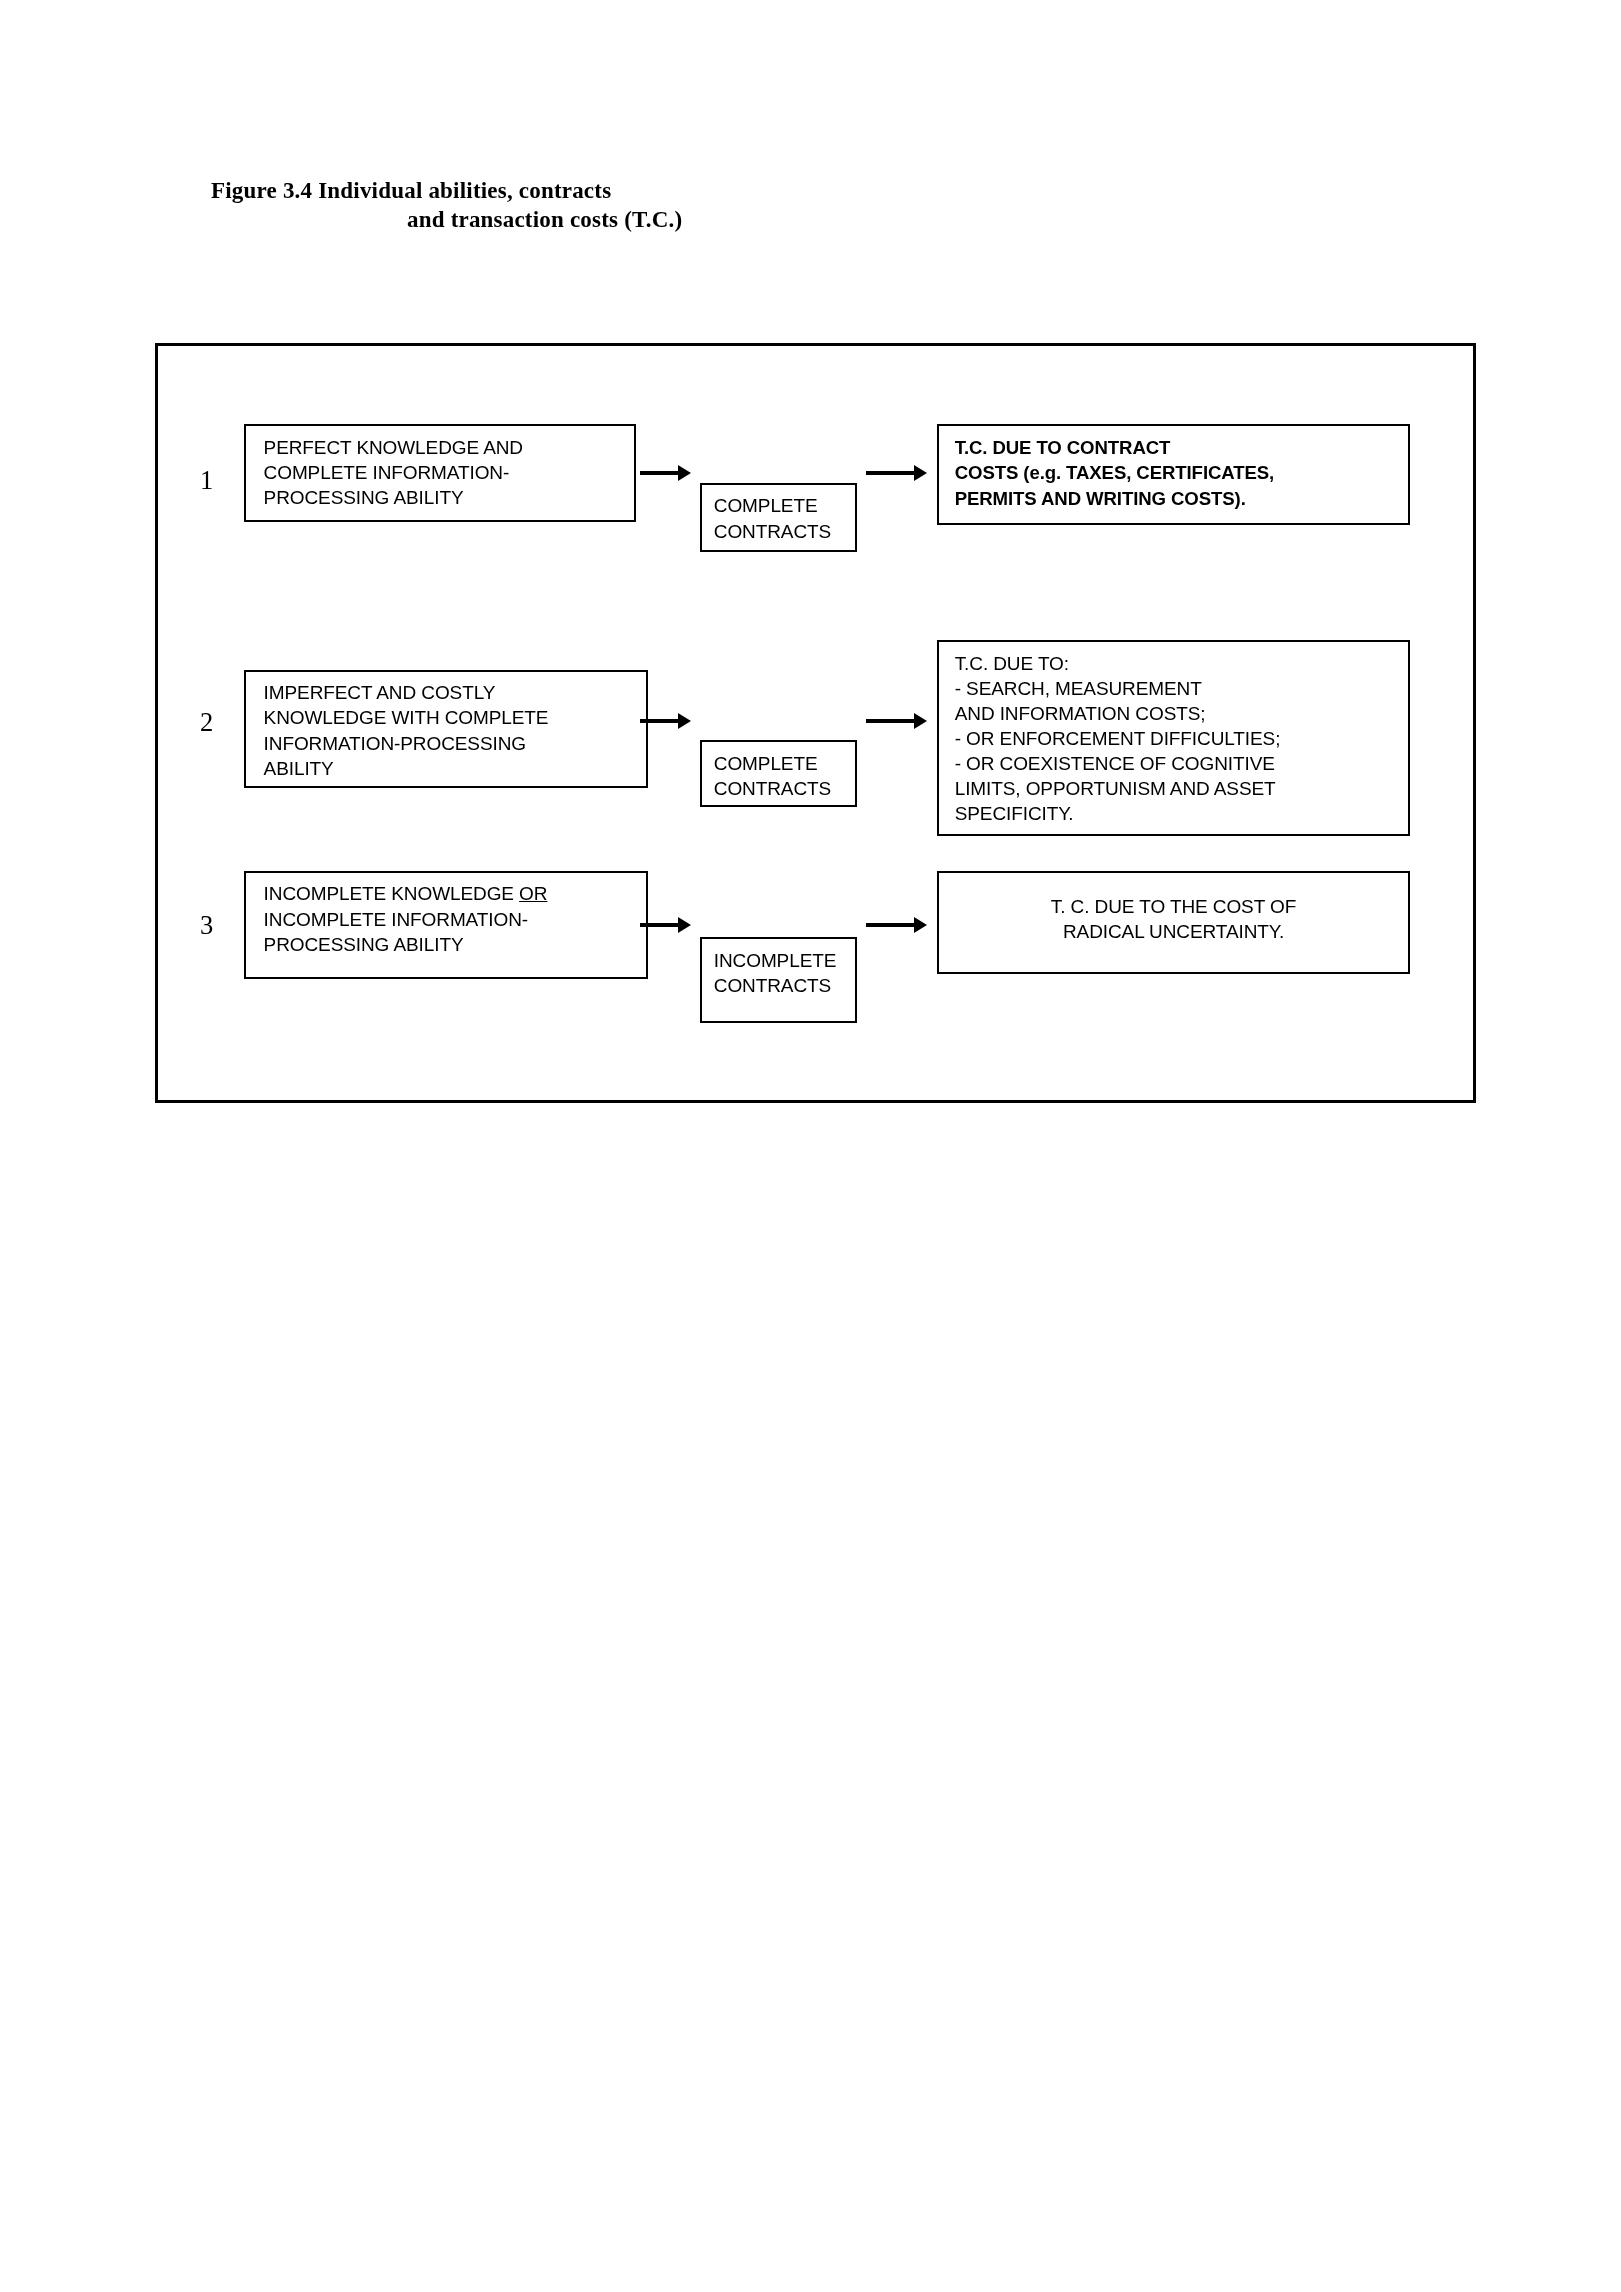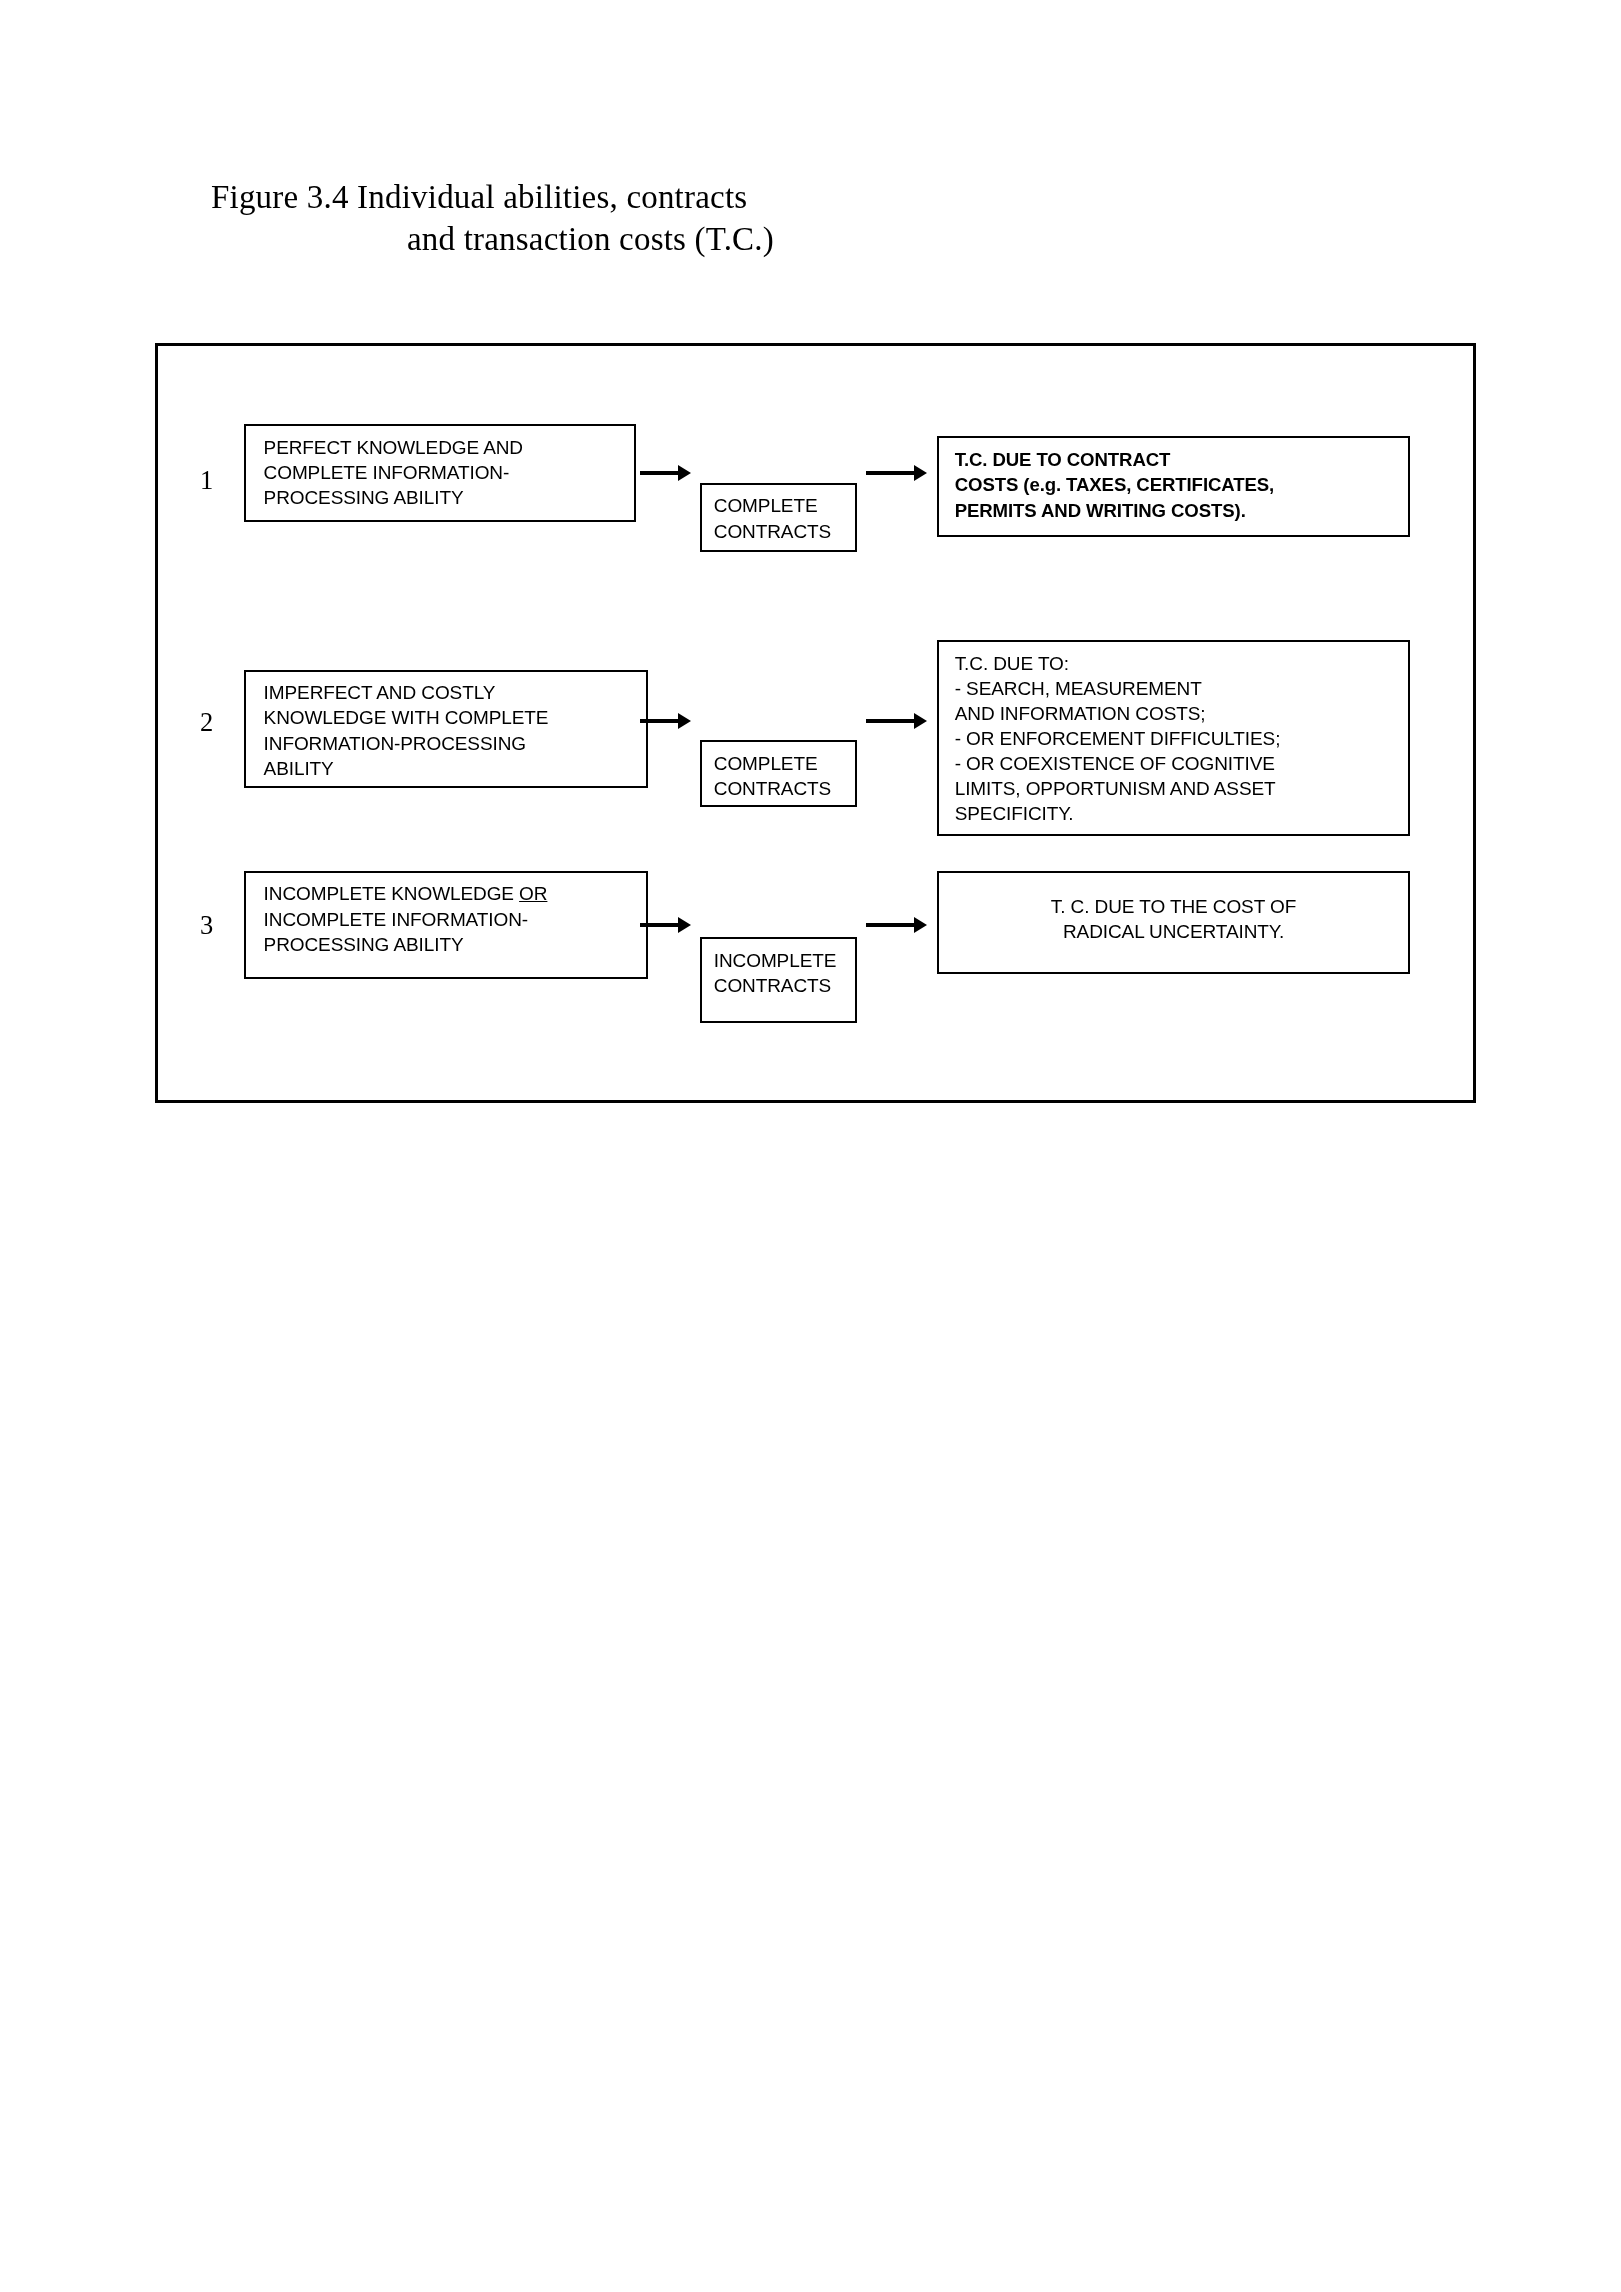--- a/index.html
+++ b/index.html
@@ -18,22 +18,22 @@
 
   
   .title-block {
     position: absolute;
     left: 211px;
     top: 176px;
     width: 980px;
   }
   .title-line {
     font-family: "Liberation Serif", serif;
-    font-weight: normal;
-    font-size: 33px;
+    font-weight: bold;
+    font-size: 23px;
     letter-spacing: 0.2px;
     white-space: nowrap;
     line-height: 1.28;
   }
   .title-line-1 { text-align: left; padding-left: 0px; }
   .title-line-2 { text-align: left; padding-left: 196px; }
 
   
   .frame {
     position: absolute;
@@ -172,21 +172,21 @@
     <div class="box box-mid" style="top:14.7px; height:69px;">
       <div class="box-text">COMPLETE
 CONTRACTS</div>
     </div>
 
     <div class="arrow arrow-b" style="top:39px;">
       <div class="shaft"></div>
         <div class="head"></div>
     </div>
 
-    <div class="box box-right" style="top:0px; height:101px;margin-top:12px;">
+    <div class="box box-right" style="top:0px; height:101px;">
       <div class="box-text bold-text">T.C.  DUE TO CONTRACT
 COSTS (e.g. TAXES, CERTIFICATES,
 PERMITS AND WRITING COSTS).</div>
     </div>
   </div>
 
   <div class="row row-2">
     <div class="row-num" style="top:57px;">2</div>
 
     <div class="box box-left" style="top:19.6px; height:118px; width:404px;">

